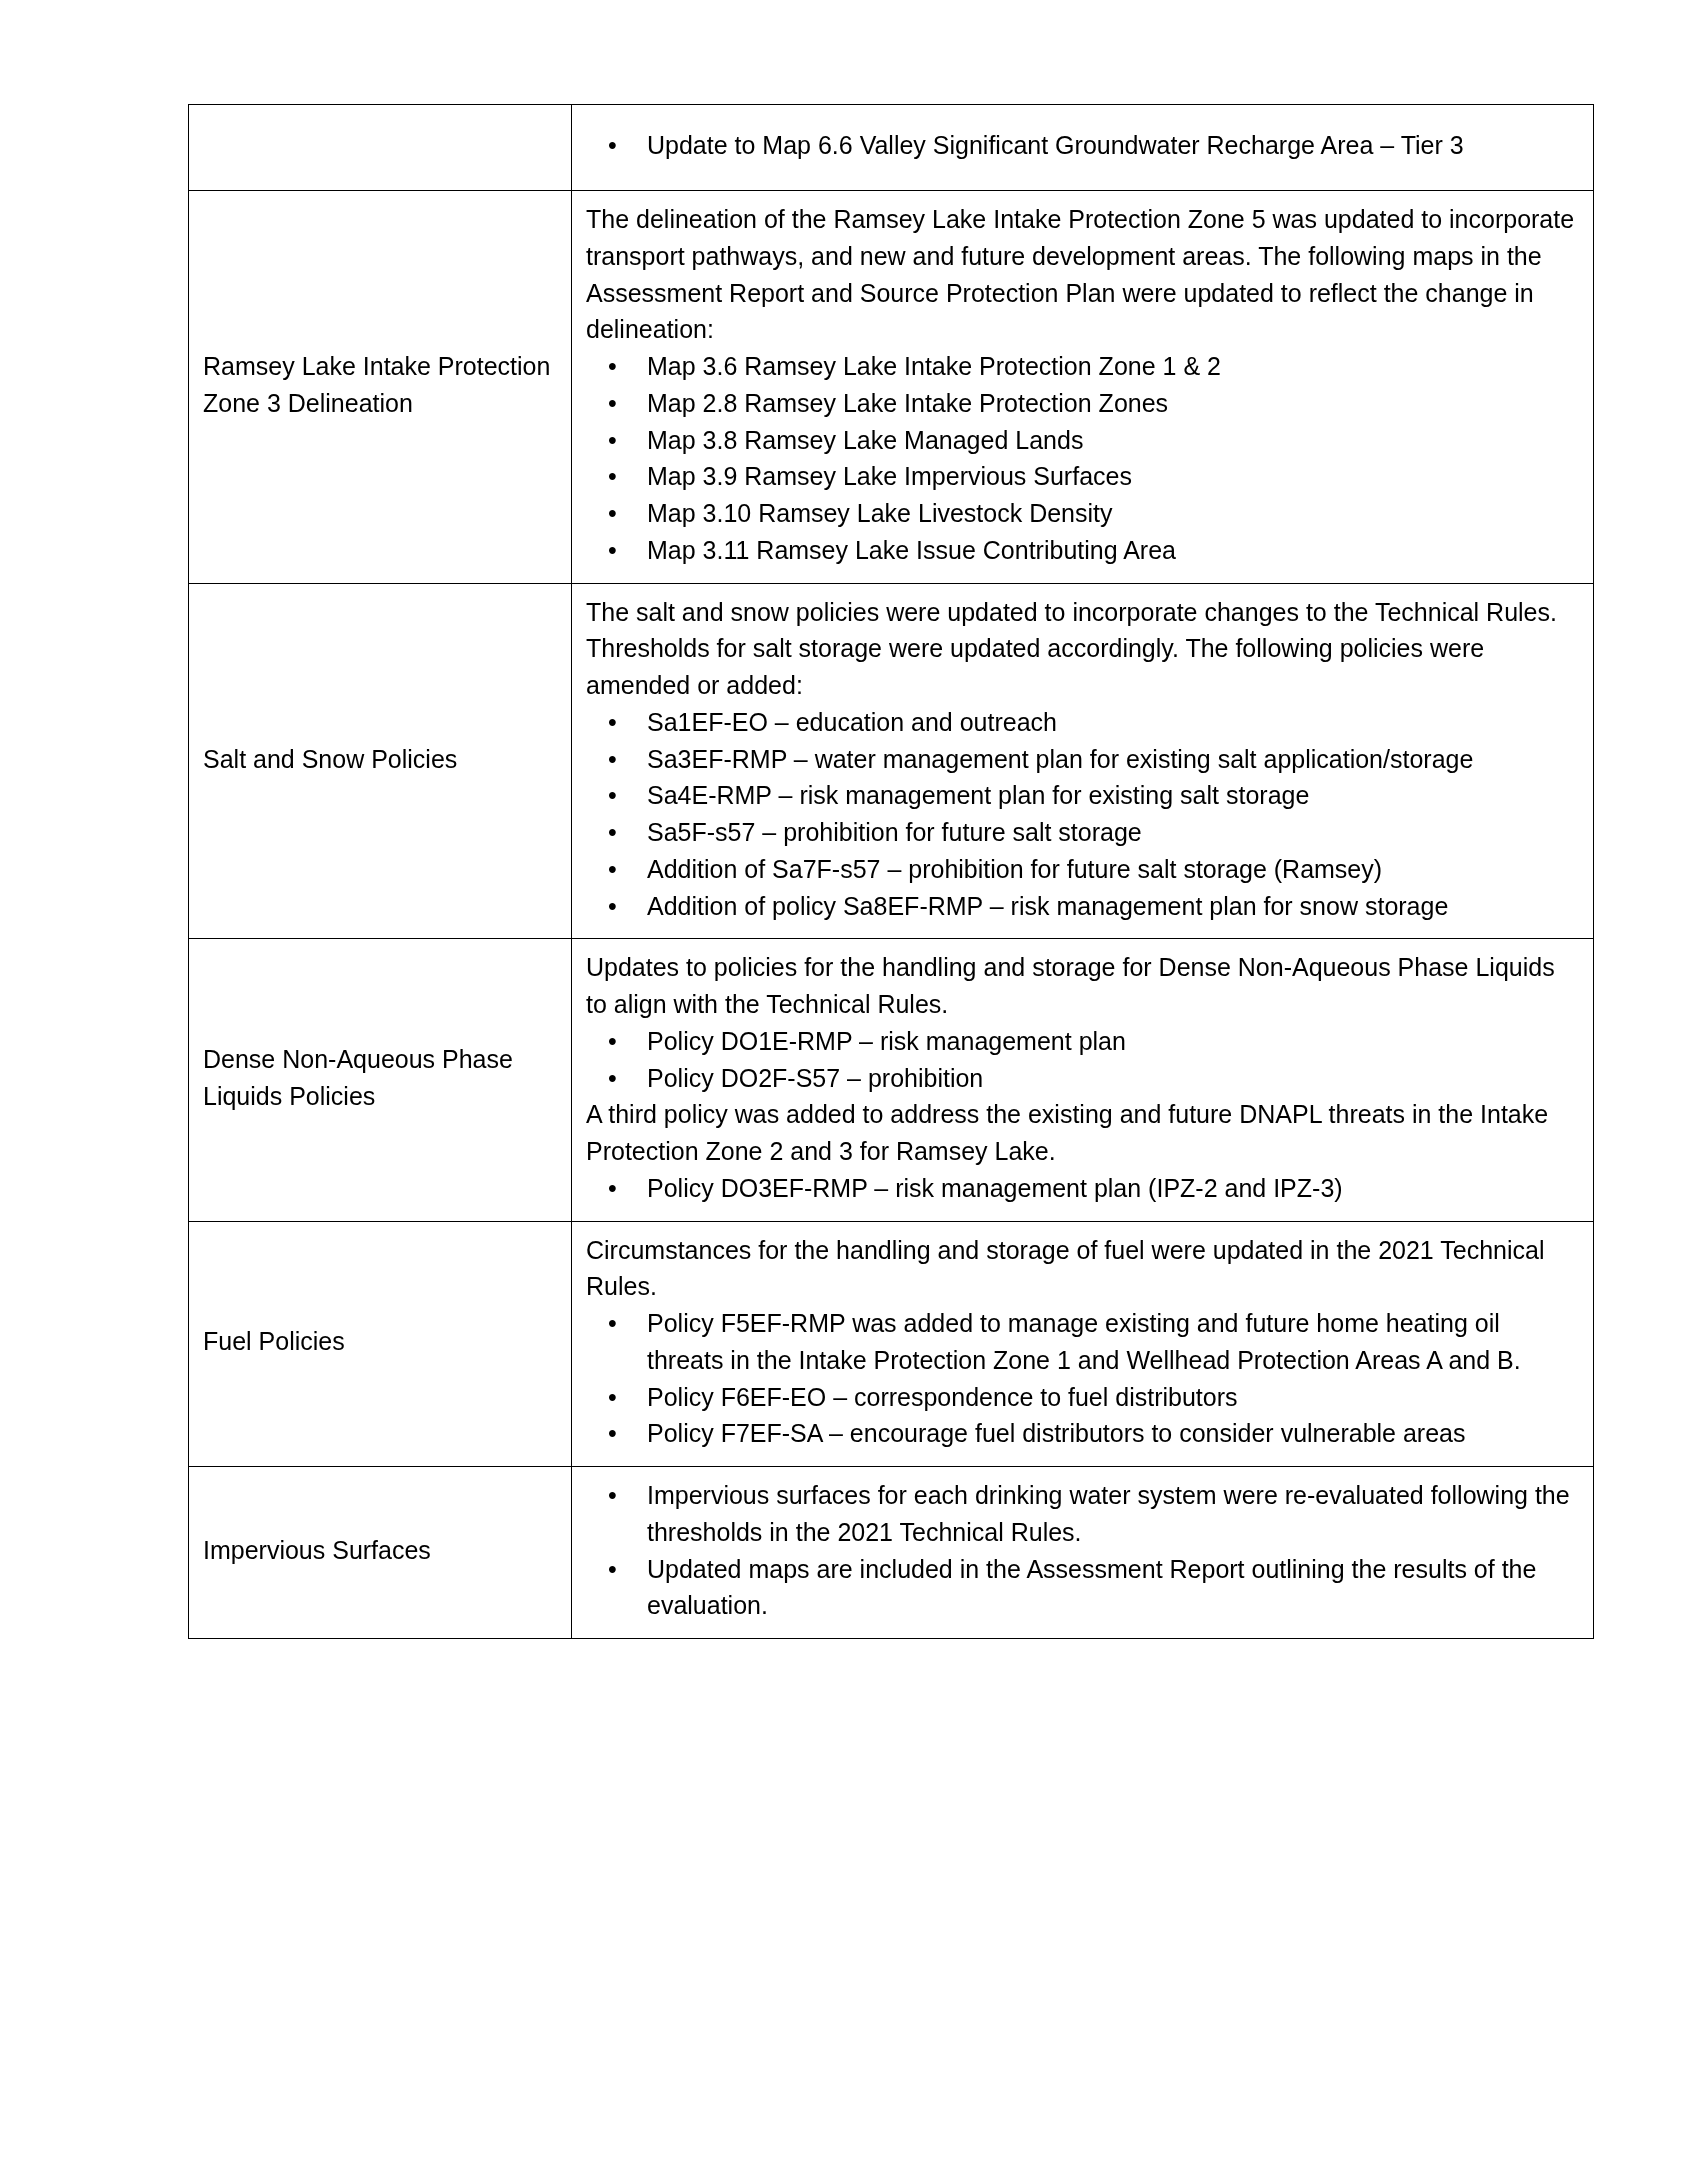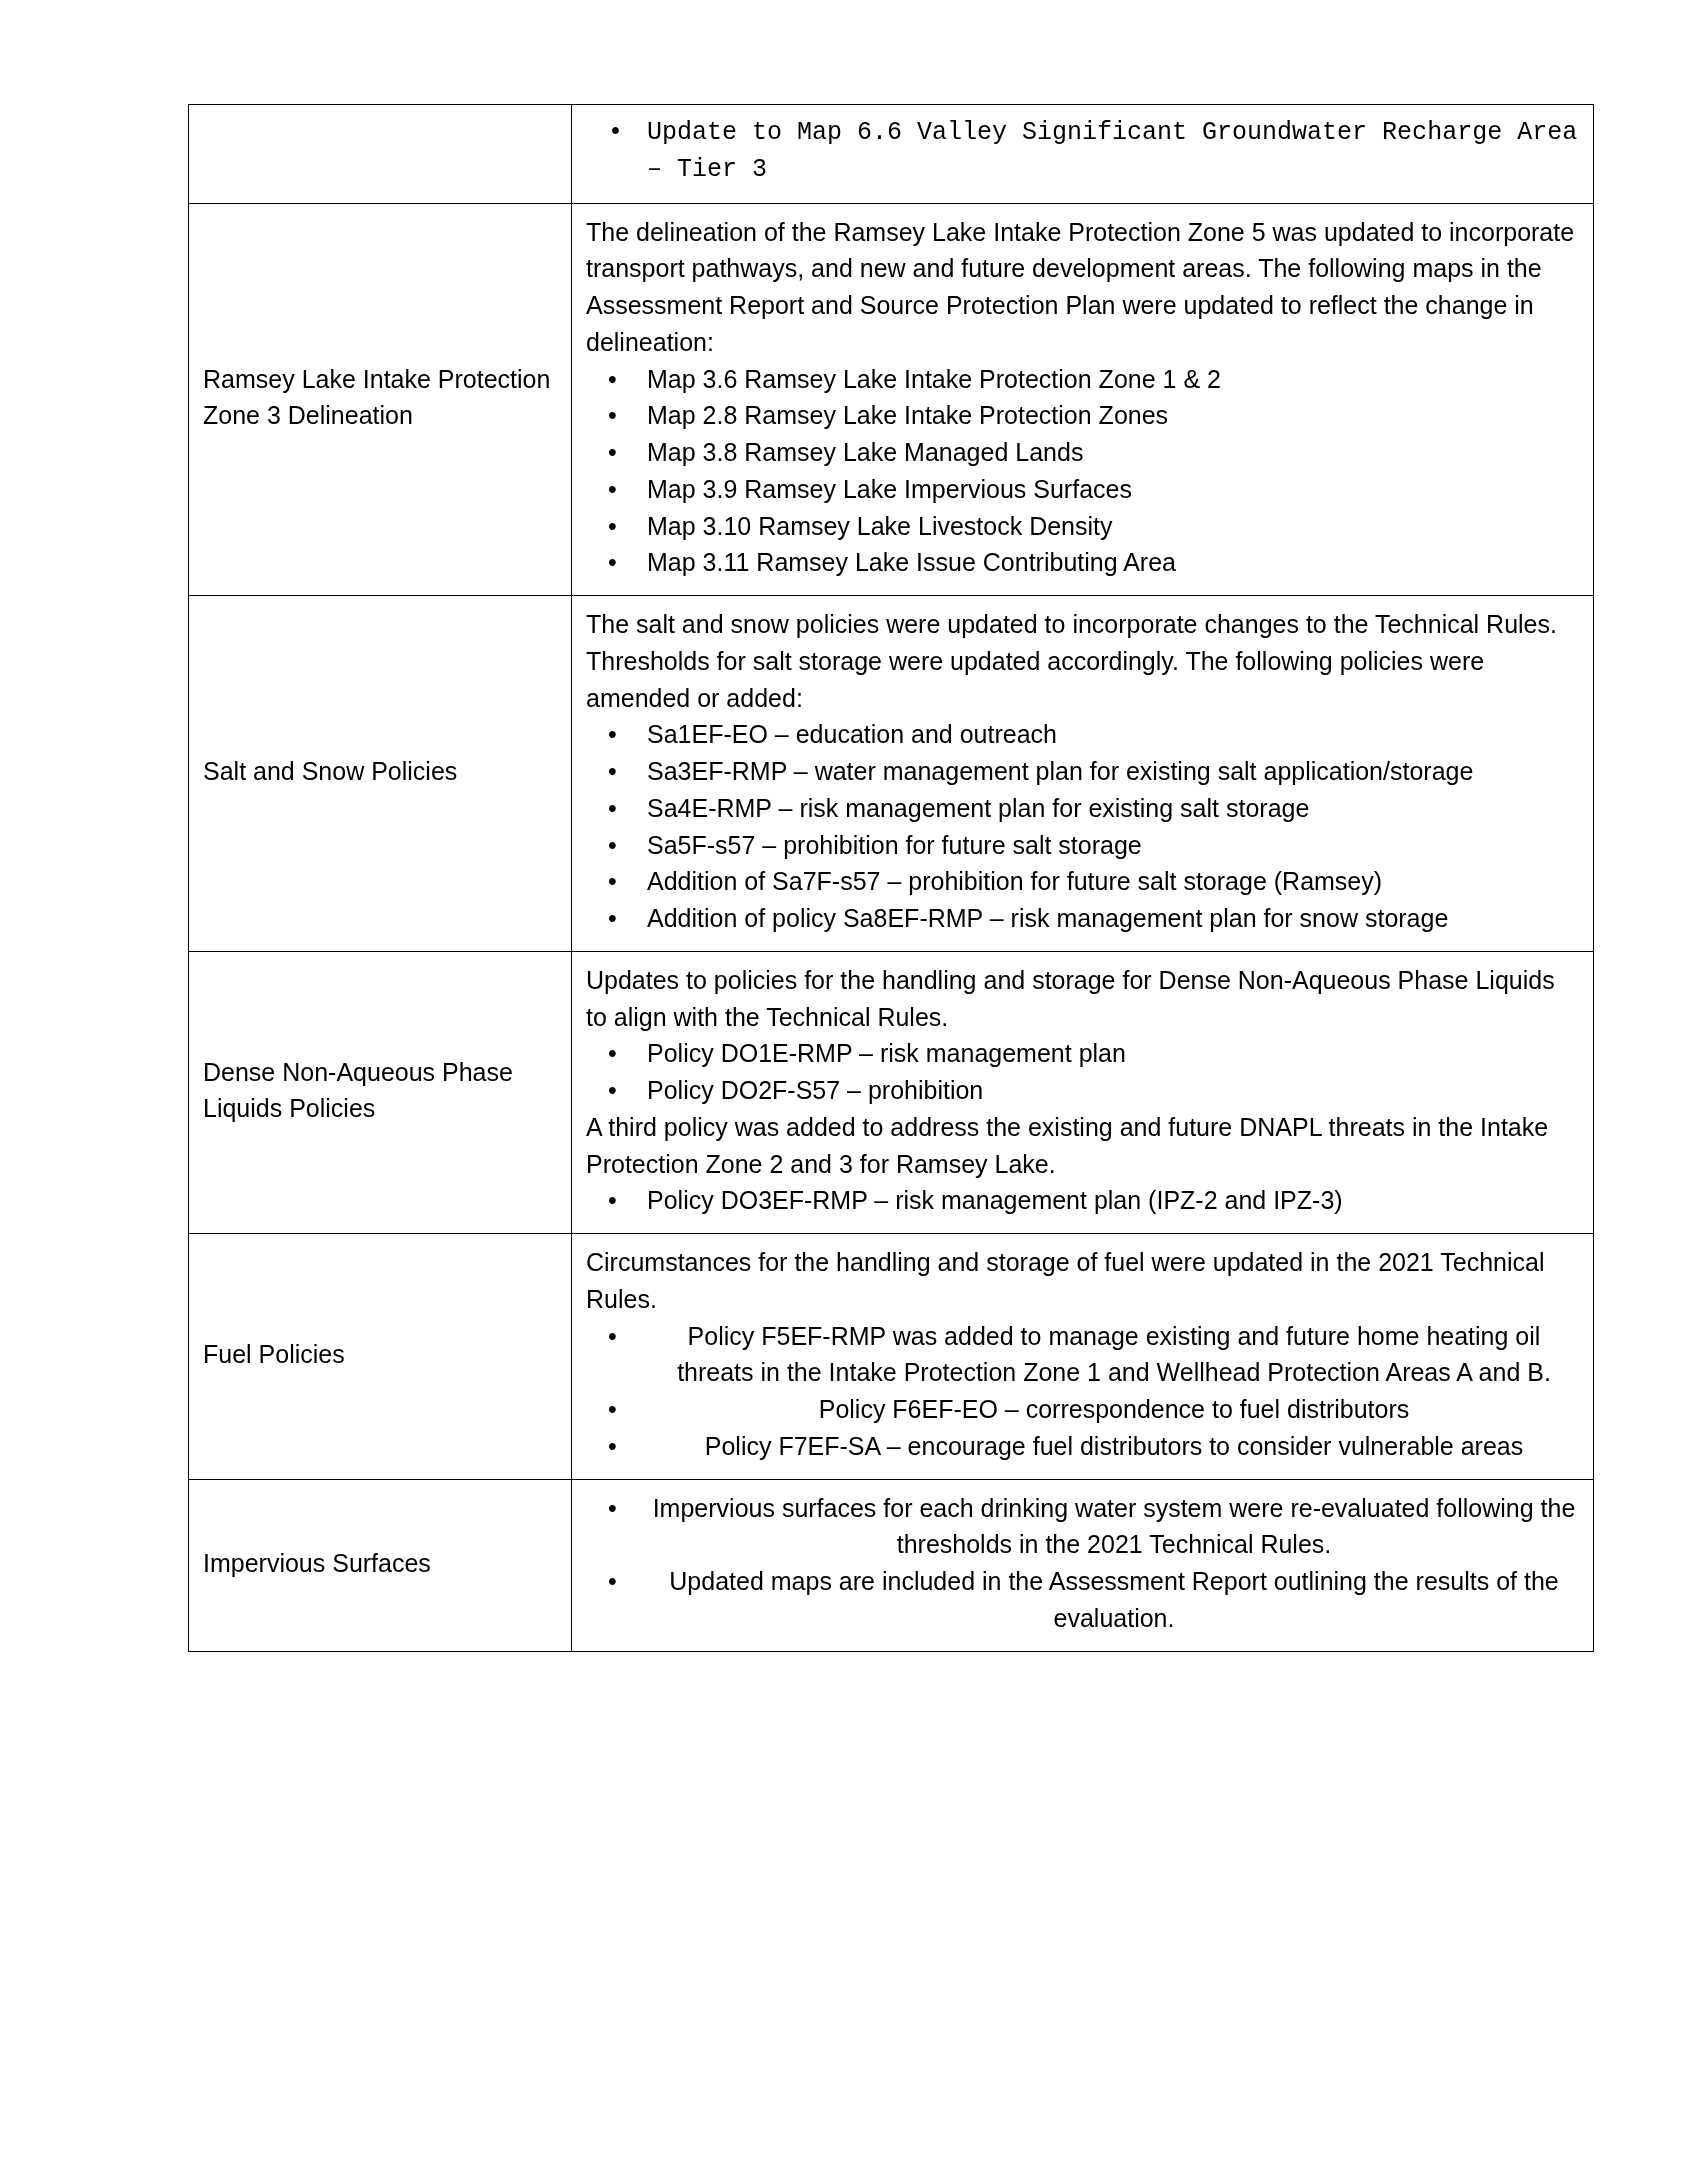--- a/index.html
+++ b/index.html
@@ -59,31 +59,29 @@
   }
   ul.bullets li::before {
     content: "\2022";
     position: absolute;
     left: 22px;
     top: 0;
     font-size: 25px;
   }
   ul.bullets.indent-more li {
     padding-left: 61px;
-    text-align: center;
   }
   .label-text {
     display: block;
   }
   .top-row td.label-cell {
     height: 61px;
   }
   .top-row td.content-cell {
     vertical-align: middle;
-    font-family: Liberation Mono, monospace;
   }
 </style>
 </head>
 <body>
 
 <div class="page">
   <table class="doc-table">
     <tbody>
 
       <tr class="top-row">

